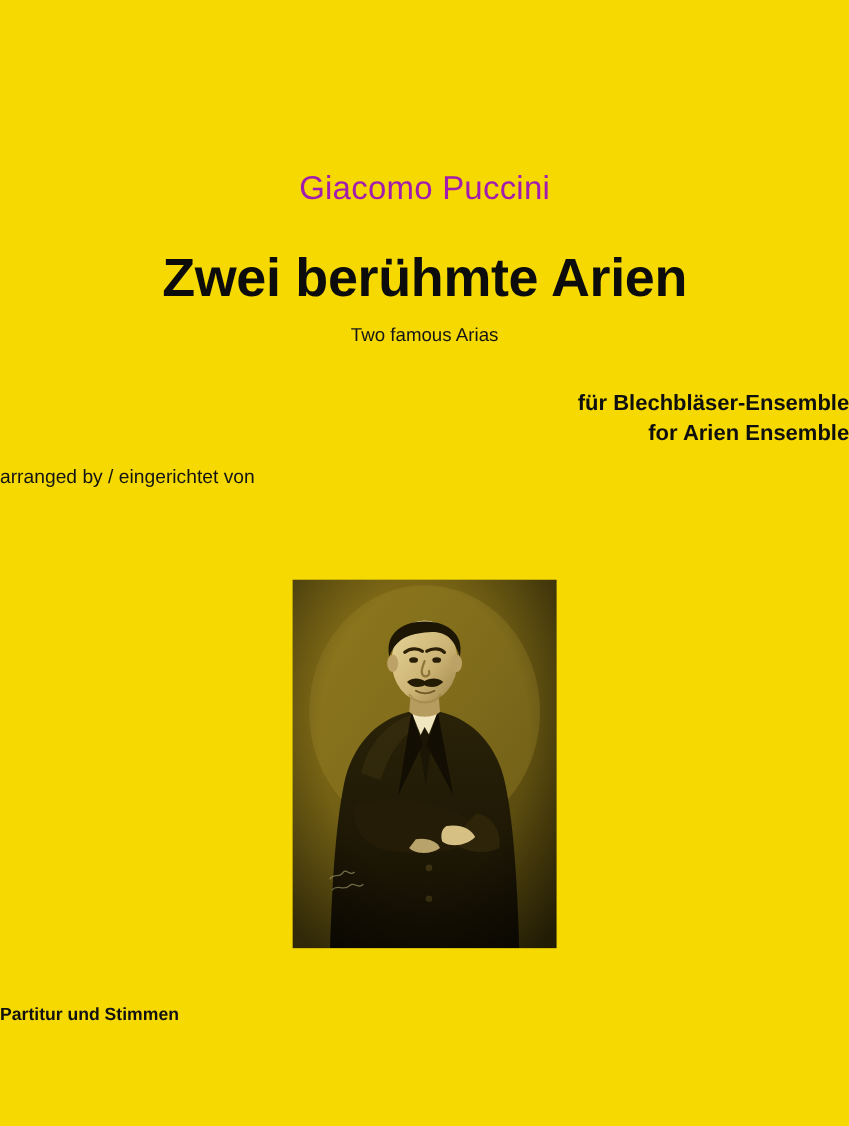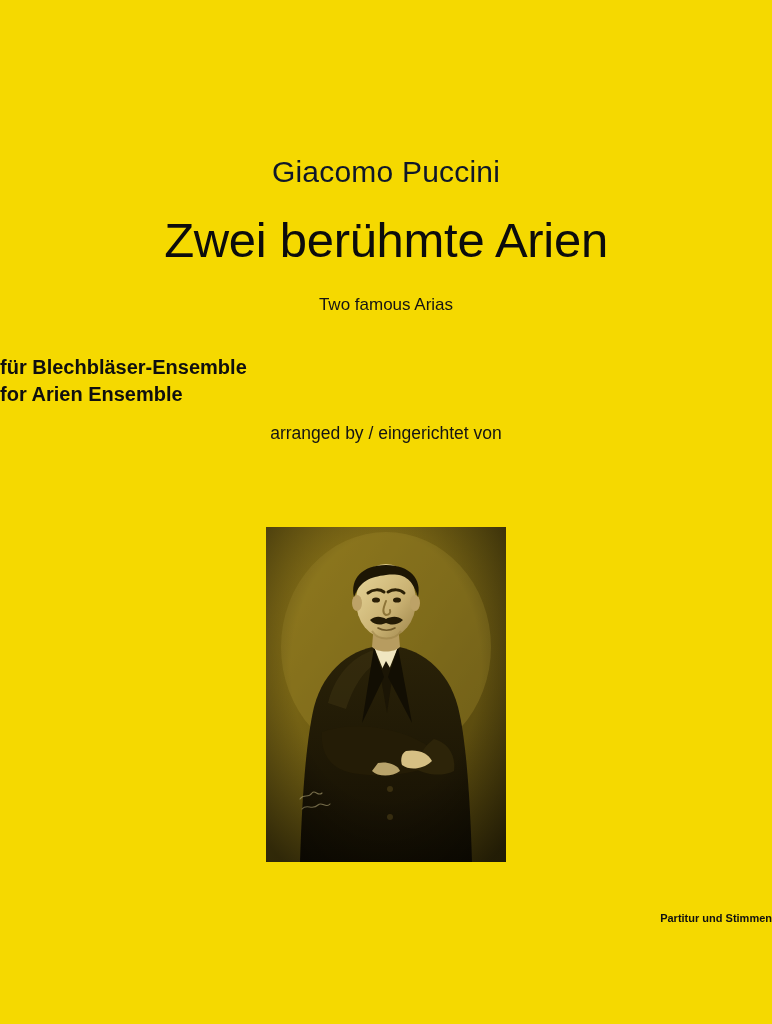--- a/index.html
+++ b/index.html
@@ -21,62 +21,61 @@
     box-sizing: border-box;
   }
   .composer {
     position: absolute;
     top: 155px;
     left: 0;
     width: 100%;
     text-align: center;
     font-size: 30px;
     font-weight: normal;
-    color: #0f172a;
+    color: #a21caf;
     letter-spacing: 0.2px;
   }
   .main-title {
     position: absolute;
-    top: 215px;
+    top: 228px;
     left: 0;
     width: 100%;
     text-align: center;
     font-size: 49px;
-    font-weight: normal;
+    font-weight: bold;
     color: #0c0c0c;
     letter-spacing: -0.3px;
     line-height: 1.05;
   }
   .subtitle-en {
     position: absolute;
     top: 295px;
     left: 0;
     width: 100%;
     text-align: center;
     font-size: 17px;
     font-weight: normal;
     color: #141414;
   }
   .ensemble {
     position: absolute;
     top: 354px;
     left: 0;
     width: 100%;
-    text-align: left;
+    text-align: right;
     font-size: 20px;
     font-weight: bold;
     color: #0f0f0f;
     line-height: 1.35;
   }
   .arranger {
     position: absolute;
     top: 421px;
     left: 0;
     width: 100%;
-    text-align: center;
     font-size: 17.5px;
     font-weight: normal;
     color: #141414;
     line-height: 1.4;
   }
   
   .portrait-frame {
     position: absolute;
     top: 527px;
     left: 266px;
@@ -88,22 +87,22 @@
   .portrait-svg {
     display: block;
     width: 240px;
     height: 335px;
   }
   .imprint {
     position: absolute;
     top: 911px;
     left: 0;
     width: 100%;
-    text-align: right;
-    font-size: 11px;
+    text-align: left;
+    font-size: 16px;
     font-weight: bold;
     color: #111111;
     line-height: 1.45;
   }
   .imprint div { display: block; }
 </style>
 </head>
 <body>
 
 <div id="cover">

